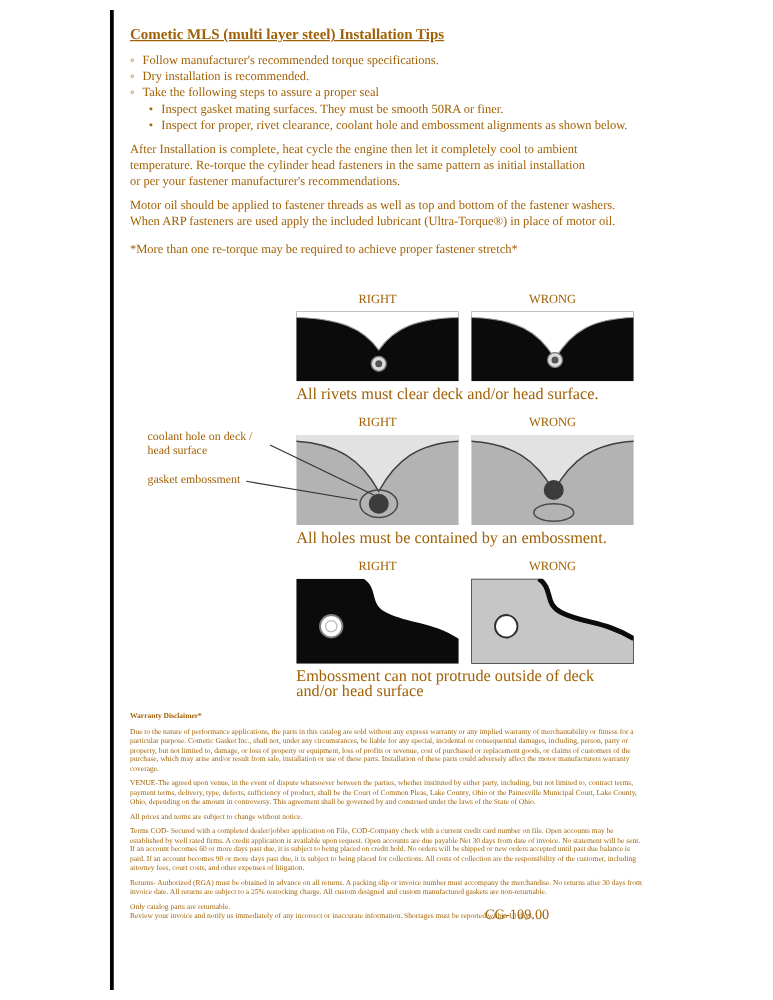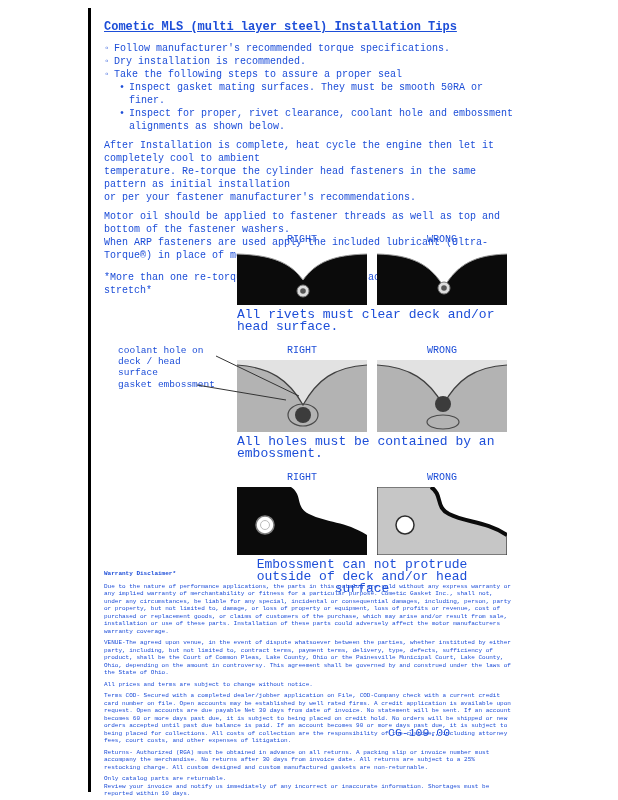--- a/index.html
+++ b/index.html
@@ -2,22 +2,22 @@
 <html><head>
 <meta charset="utf-8">
 <style>
   * { box-sizing: border-box; }
   html,body { margin:0; padding:0; background:#ffffff; }
   .page {
     position: relative;
     width: 618px;
     height: 800px;
     background: #ffffff;
-    font-family: Liberation Mono, monospace;
-    color: #1d4ed8;
+    font-family: Liberation Serif, serif;
+    color: #a16207;
     overflow: hidden;
   }
   .left-rule {
     position: absolute;
     left: 88px; top: 8px;
     width: 3px; height: 784px;
     background: #000;
   }
   .content {
     position: absolute;
@@ -78,21 +78,21 @@
     display: grid;
     grid-template-columns: 130px 130px;
     column-gap: 10px;
   }
   .dg-img { display:block; width:130px; }
   .dg-caption {
     font-size: 13px;
     line-height: 12px;
     margin: 4px 0 10px 0;
   }
-  .dg-caption.wide { width: 250px; text-align: center; }
+  .dg-caption.wide { width: 250px; }
 
   .callout {
     position: absolute;
     font-size: 9.5px;
     line-height: 11px;
   }
   .callout-1 { left: 118px; top: 345px; width: 98px; }
   .callout-2 { left: 118px; top: 379px; width: 98px; }
   .overlay {
     position: absolute;

